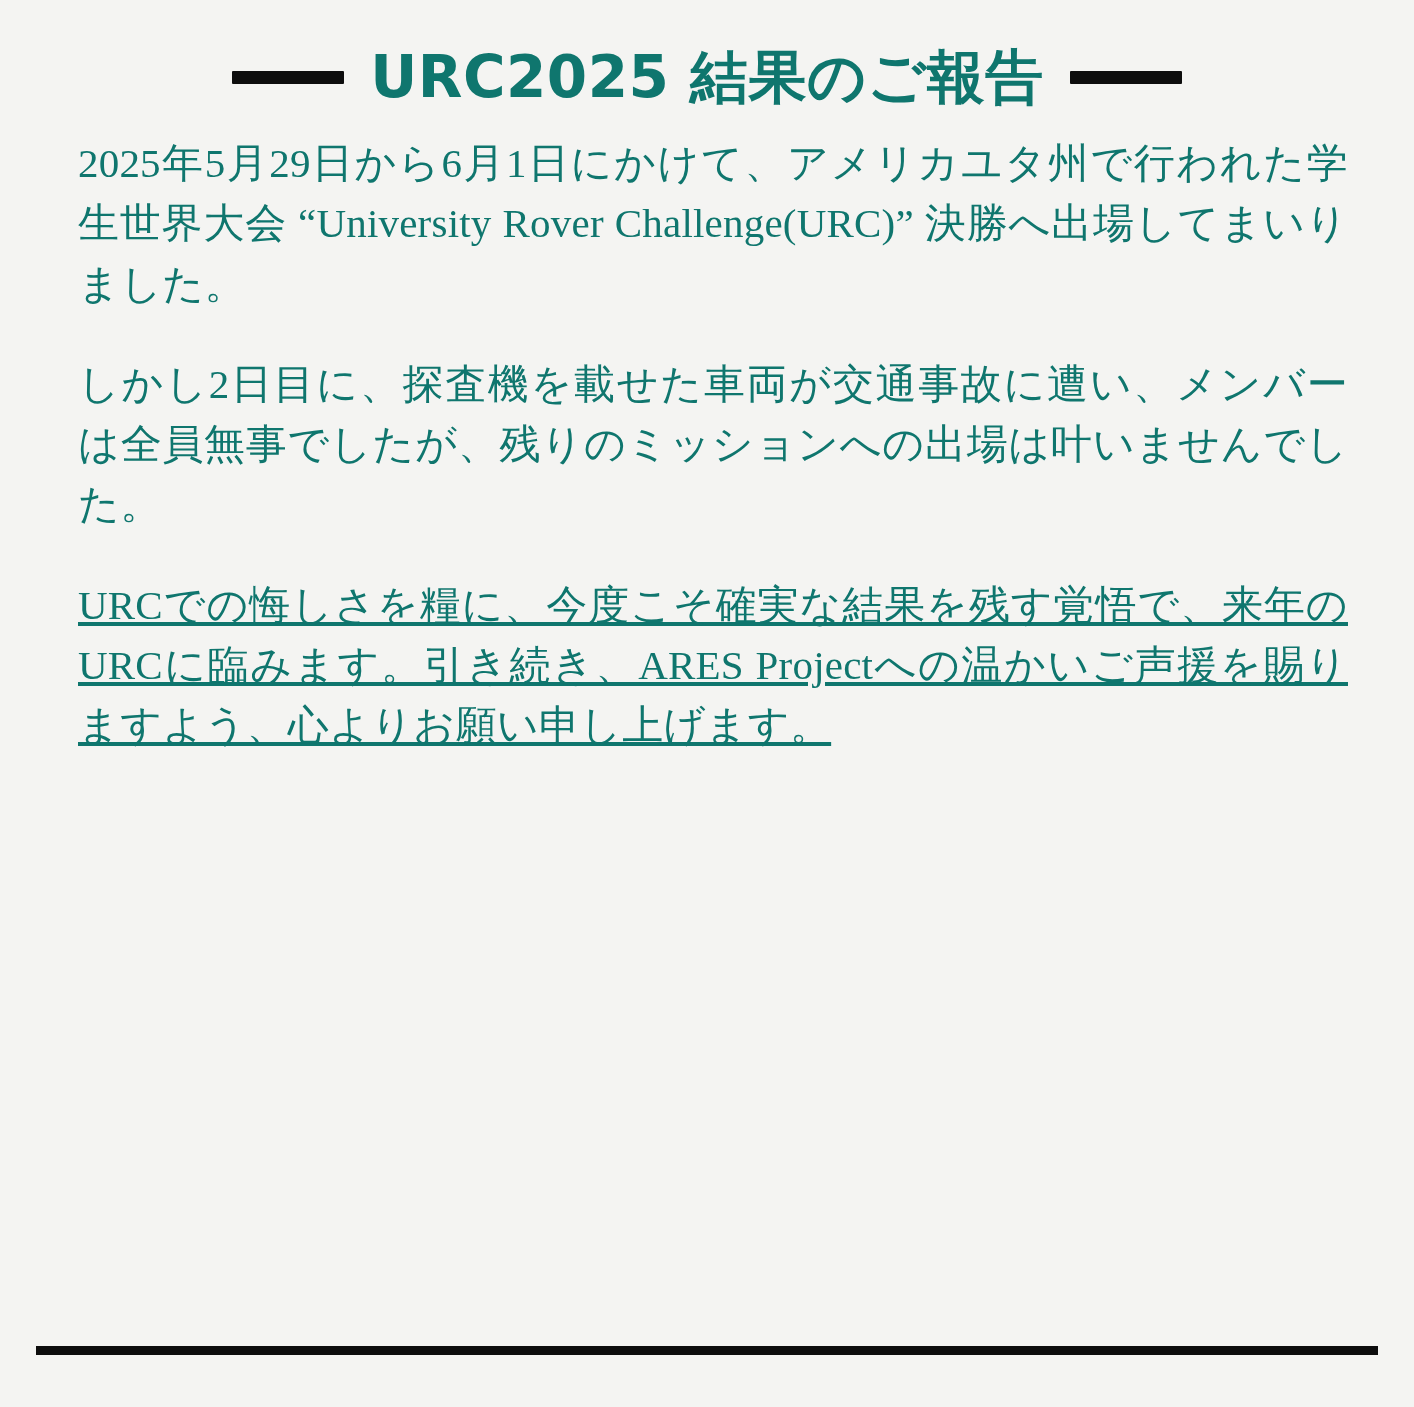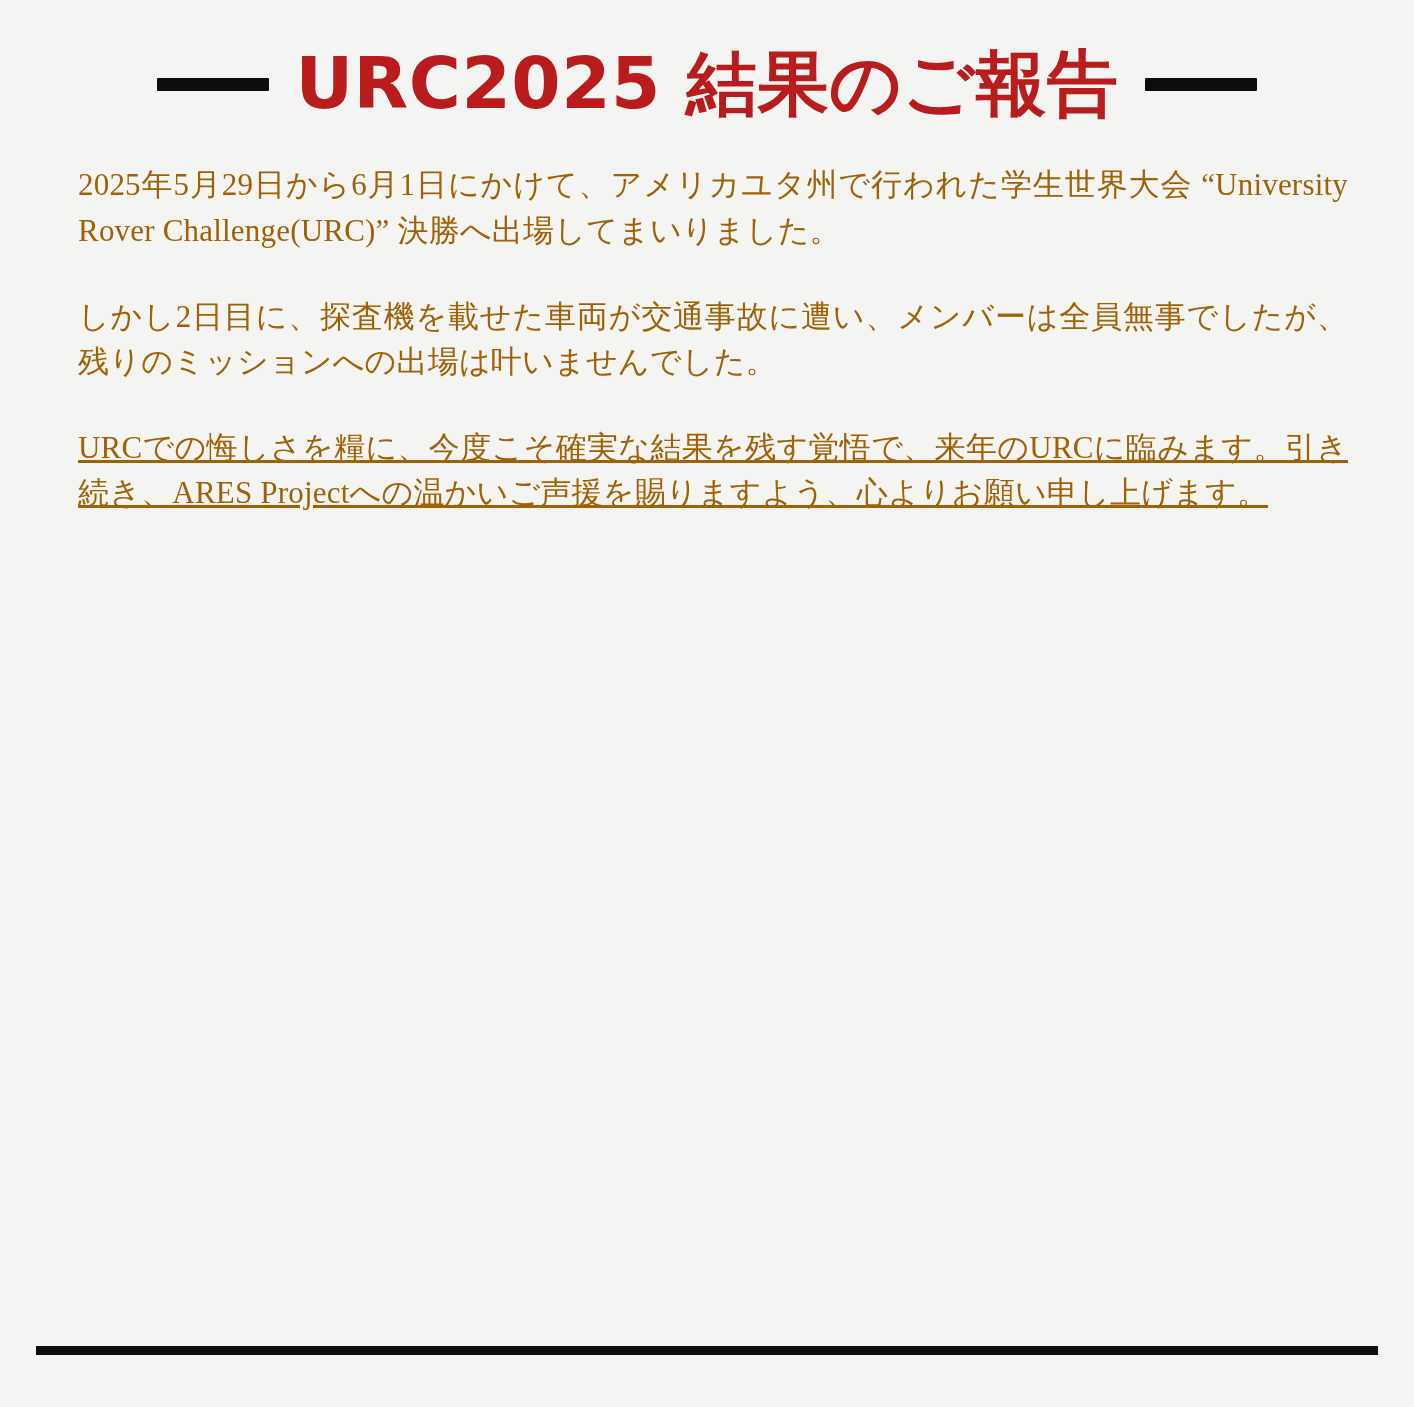--- a/index.html
+++ b/index.html
@@ -32,37 +32,37 @@
   .title-dash {
     display: block;
     width: 112px;
     height: 13px;
     background: #0d0d0d;
     border-radius: 1px;
   }
   .title-text {
     font-family: "DejaVu Sans", "Liberation Sans", sans-serif;
     font-weight: 700;
-    font-size: 71px;
+    font-size: 58px;
     line-height: 1.02;
     letter-spacing: 0.5px;
     white-space: nowrap;
-    color: #b91c1c;
+    color: #0f766e;
   }
   .body-wrap {
     padding: 20px 66px 0 78px;
   }
   .para {
-    font-size: 31px;
+    font-size: 41px;
     line-height: 1.47;
     text-align: justify;
     text-justify: inter-character;
-    margin: 16px 0 40px 0;
+    margin: 0 0 40px 0;
     letter-spacing: 0.2px;
-    color: #a16207;
+    color: #0f766e;
   }
   .para:last-of-type {
     margin-bottom: 0;
     text-decoration: underline;
   }
   .rule {
     position: absolute;
     left: 36px;
     right: 36px;
     bottom: 52px;

